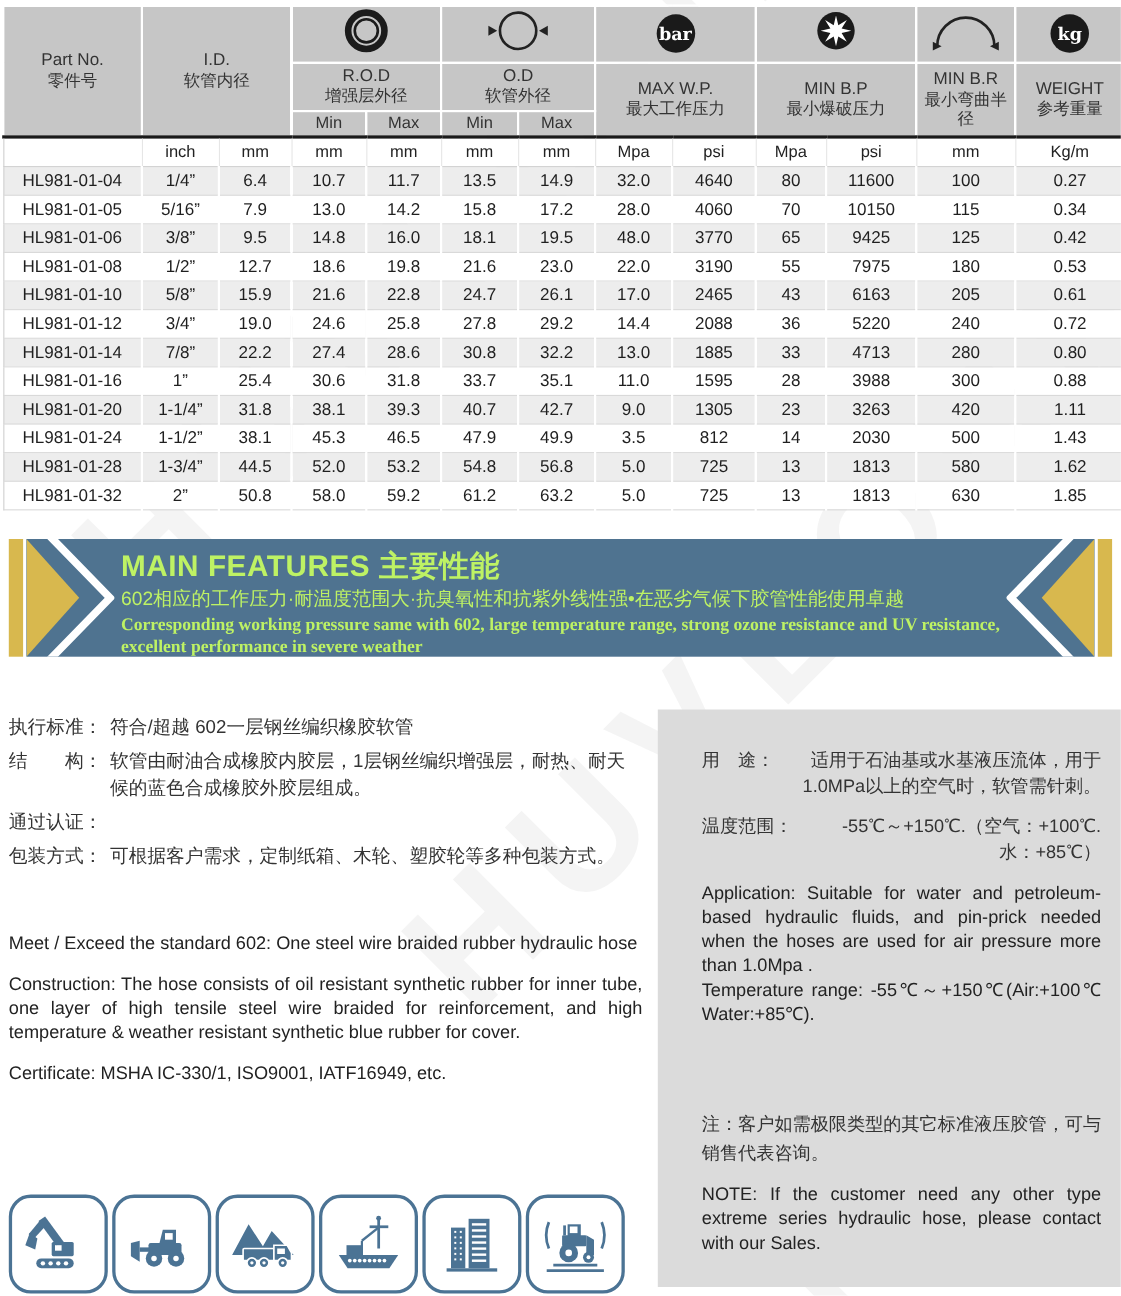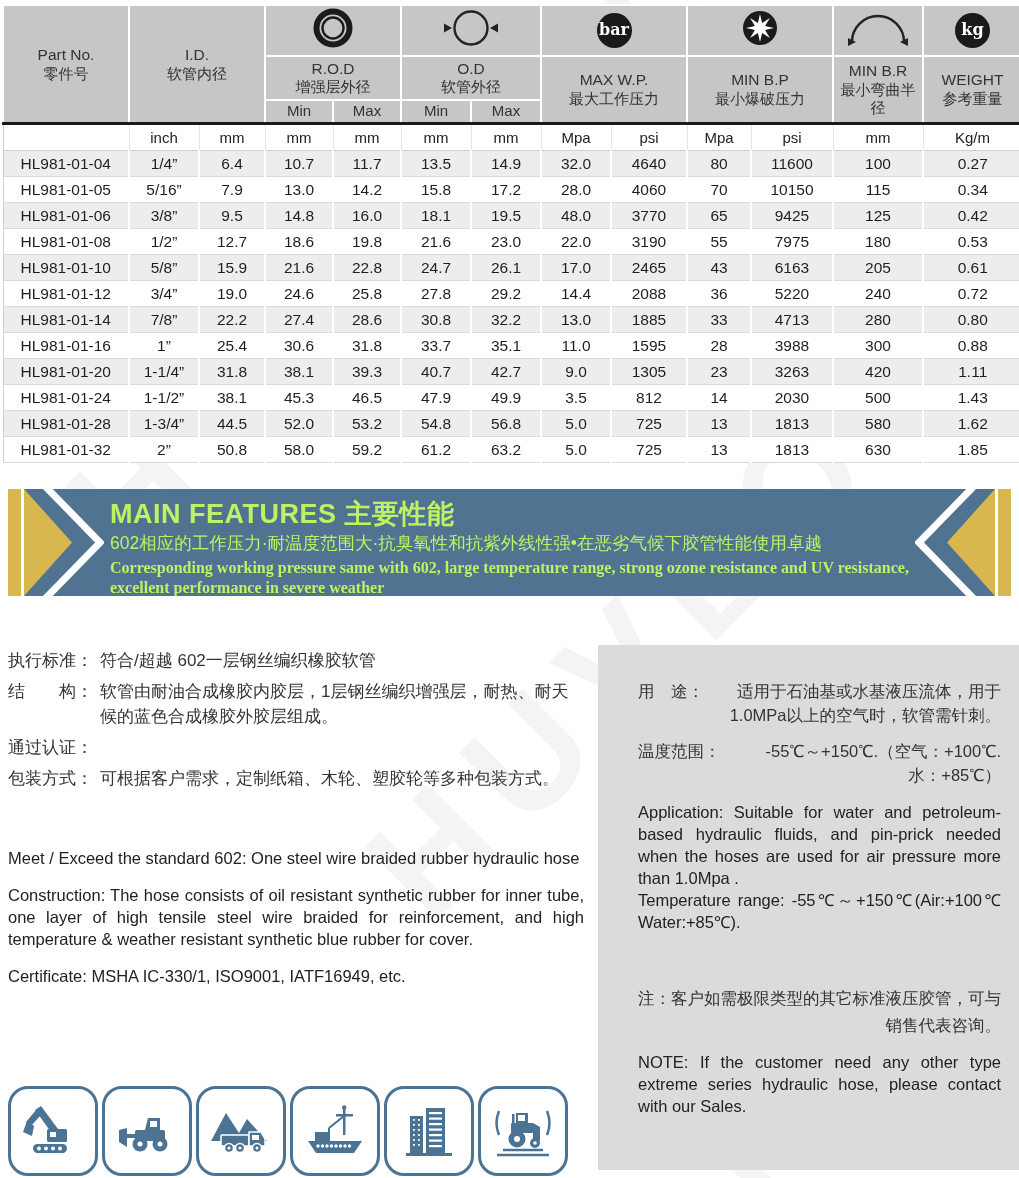--- a/index.html
+++ b/index.html
@@ -65,21 +65,21 @@
   
   .right-panel { position:absolute; z-index:1; left:598px; top:645px; width:421px; height:525px;
                  background:#dbdbdb; padding:34px 18px 0 40px; }
   .rp-item { display:flex; font-size:16.5px; line-height:24px; color:#333; }
   .rp-label { flex:0 0 90px; white-space:nowrap; }
   .rp-text  { flex:1;text-align:right; }
   .rp-use  { margin-bottom:12px; }
   .rp-temp { margin-bottom:14px; }
   .rp-en { font-size:16.5px; line-height:22px; color:#222; text-align:justify; }
   .rp-app  { }
-  .rp-note-zh { margin-top:52px; font-size:16.5px; line-height:27px; color:#333;text-align:right; }
+  .rp-note-zh { margin-top:76px; font-size:16.5px; line-height:27px; color:#333; }
   .rp-note-en { margin-top:12px; }
 
   
   .app-icons { position:absolute; z-index:1; left:8px; top:1086px; display:flex; gap:4px; }
   .app-icon-box { width:90px; height:90px; border:3px solid #4b7394; border-radius:20px;
                   display:flex; align-items:center; justify-content:center; background:#fff; }
   .app-icon-box svg { width:64px; height:64px; }
   .ic { fill:#4b7394; }
 </style>
 </head>

